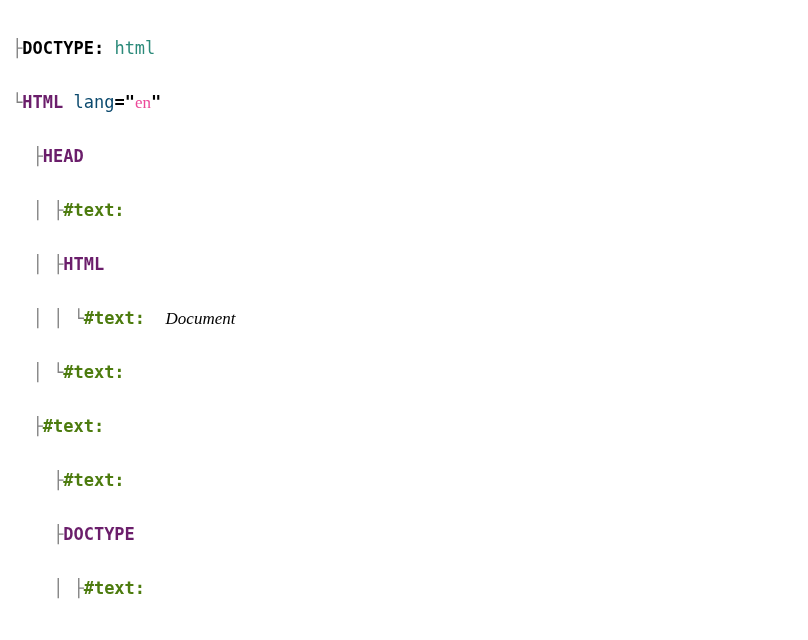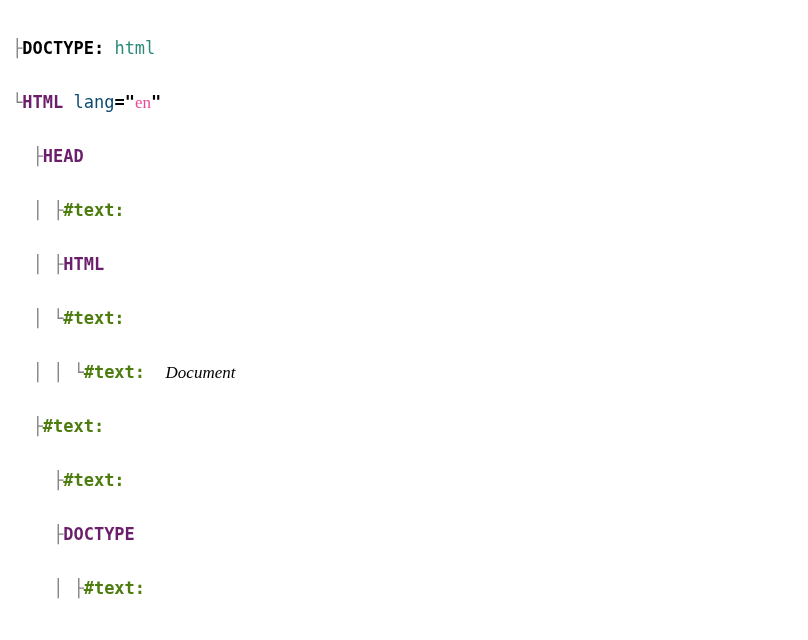--- a/index.html
+++ b/index.html
@@ -34,22 +34,22 @@
 </style>
 </head>
 <body>
 
 <div class="tree">
 <span class="line"><span class="pipe">├</span><span class="node">DOCTYPE:</span> <span class="doctype-val">html</span></span>
 <span class="line"><span class="pipe">└</span><span class="tag">HTML</span> <span class="attr-name">lang</span><span class="q">="</span><span class="attr-val">en</span><span class="q">"</span></span>
 <span class="line"><span class="pipe">  ├</span><span class="tag">HEAD</span></span>
 <span class="line"><span class="pipe">  │ ├</span><span class="text-node">#text:</span></span>
 <span class="line"><span class="pipe">  │ ├</span><span class="tag">HTML</span></span>
+<span class="line"><span class="pipe">  │ │ └</span><span class="text-node">#text:</span>  <span class="content">Document</span></span>
 <span class="line"><span class="pipe">  │ └</span><span class="text-node">#text:</span></span>
-<span class="line"><span class="pipe">  │ │ └</span><span class="text-node">#text:</span>  <span class="content">Document</span></span>
 <span class="line"><span class="pipe">  ├</span><span class="text-node">#text:</span></span>
 <span class="line"><span class="pipe">    ├</span><span class="text-node">#text:</span></span>
 <span class="line"><span class="pipe">    ├</span><span class="tag">DOCTYPE</span></span>
 <span class="line"><span class="pipe">    │ ├</span><span class="text-node">#text:</span></span>
 
 
 
 
 
 

